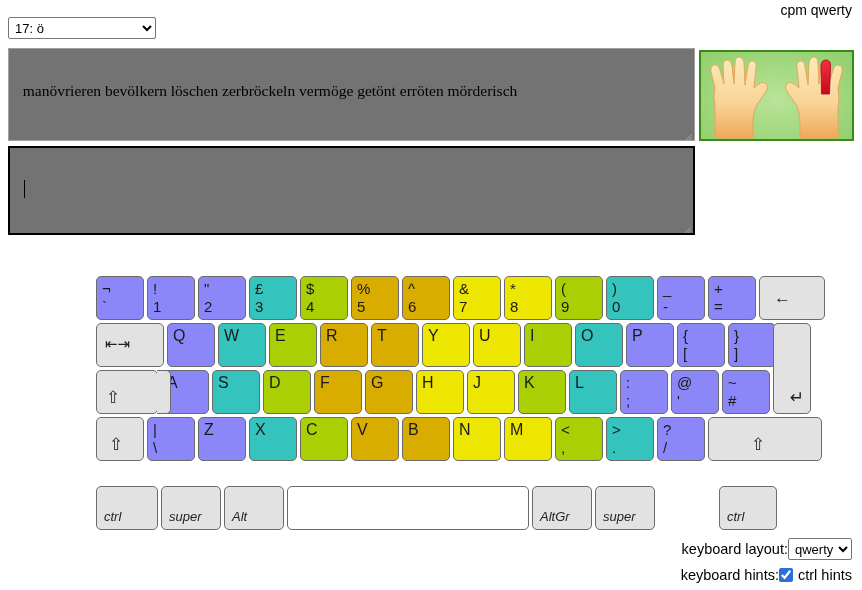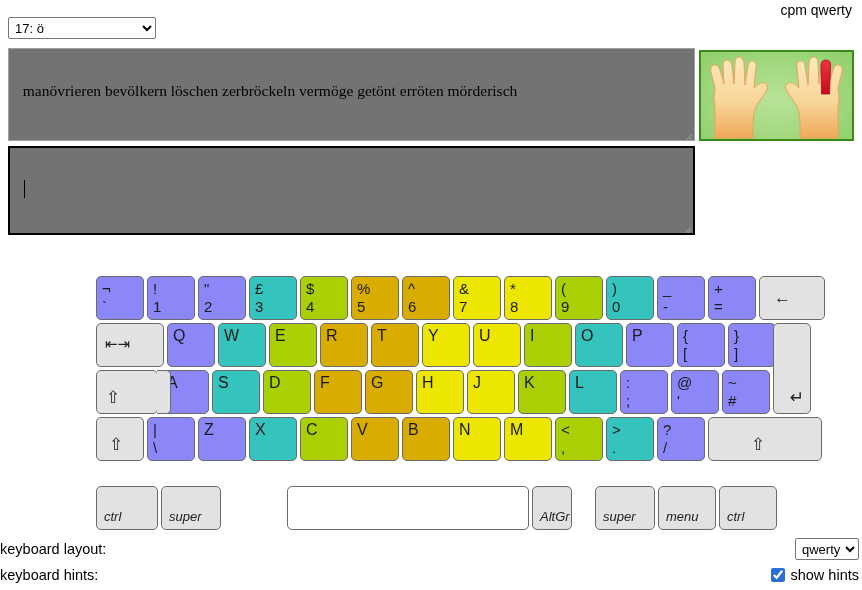--- a/index.html
+++ b/index.html
@@ -224,24 +224,23 @@
   
   #settings {
     position: absolute;
     left: 0;
     top: 536px;
     width: 862px;
   }
   .setting-row {
     display: flex;
     align-items: center;
-    justify-content: space-between;
+    justify-content: flex-end;
     height: 26px;
-    padding-right: 3px;
-    gap: 6px;
+    padding-right: 10px;
   }
   .setting-label {
     font-size: 14.5px;
     color: #000;
   }
   #layout-kind-select { width: 64px; }
   #layout-lang-select { width: 208px; }
   #shape-select { width: 105px; }
   .chk-wrap {
     display: flex;
@@ -499,29 +498,29 @@
         <span class="lbl-single" style="left: 42px; top: 18px;">⇧</span>
       </div>
     </div>
   <div class="krow" id="row-4" style="top: 196px; width: 684px; margin-top: 14px;">
       <div class="key c-none mod" style="left: 0px; width: 62px;">
         <span class="lbl-single">ctrl</span>
       </div>
       <div class="key c-none mod" style="left: 65px; width: 60px;">
         <span class="lbl-single">super</span>
       </div>
+      <div class="key c-none mod" style="left: 128px; width: 60px;">
+        <span class="lbl-single">Alt</span>
+      </div>
       <div class="key c-space" style="left: 191px; width: 242px;"></div>
-      <div class="key c-none mod" style="left: 436px; width: 40px;">
+      <div class="key c-none mod" style="left: 436px; width: 60px;">
         <span class="lbl-single">AltGr</span>
       </div>
       <div class="key c-none mod" style="left: 499px; width: 60px;">
         <span class="lbl-single">super</span>
-      </div>
-      <div class="key c-none mod" style="left: 562px; width: 58px;">
-        <span class="lbl-single">menu</span>
       </div>
       <div class="key c-none mod" style="left: 623px; width: 58px;">
         <span class="lbl-single">ctrl</span>
       </div>
     </div>
   <div id="capslock-notch" style="left: 61px; top: 94px;"></div>
   <div id="enter-notch" style="left: 683px; top: 47px; width: 6px;"></div>
   <div id="key-enter" style="left: 677px; top: 47px; height: 91px;">
     <span class="lbl-single">↵</span>
   </div>
@@ -529,16 +528,16 @@
 
 <div id="settings">
   <div class="setting-row">
     <span class="setting-label">keyboard layout:</span>
     <select id="layout-kind-select" class="std"><option>qwerty</option></select>
   </div>
   <div class="setting-row">
     <span class="setting-label">keyboard hints:</span>
     <span class="chk-wrap">
       <input type="checkbox" id="show-hints" checked="" style="">
-      <span class="chk-label">show hints</span>
+      <span class="chk-label">ctrl hints</span>
     </span>
   </div>
 </div>
 
 </body></html>

